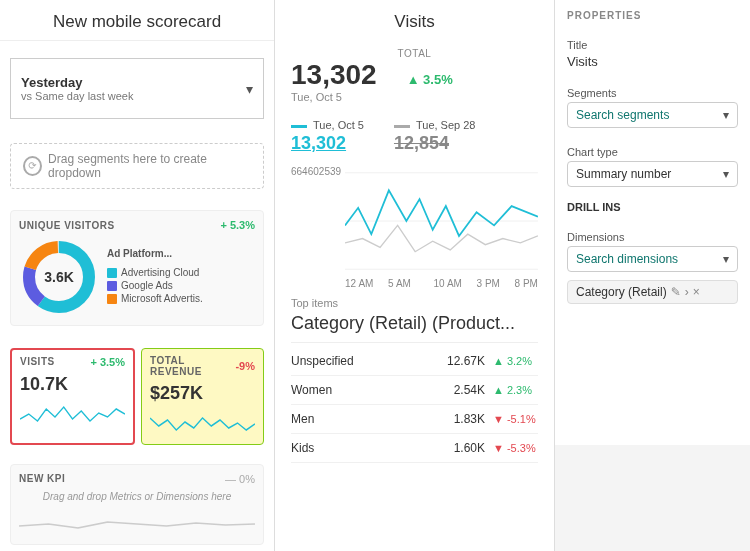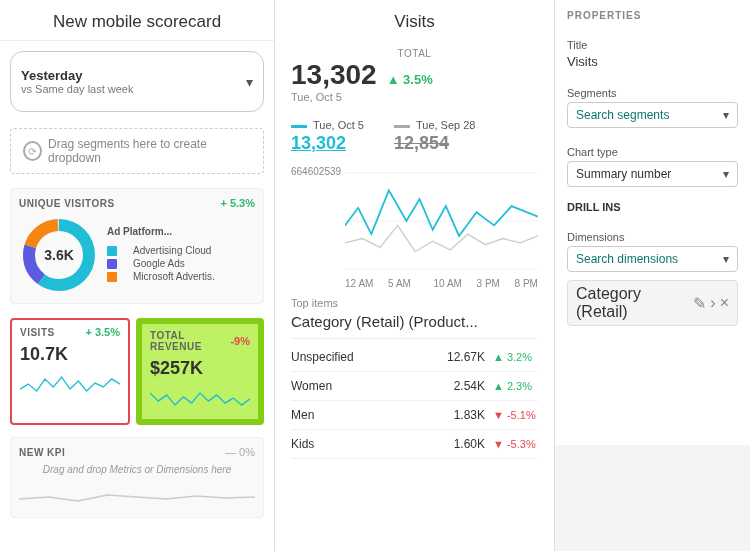--- a/index.html
+++ b/index.html
@@ -1,44 +1,44 @@
 <!DOCTYPE html>
 <html><head>
   <meta charset="utf-8">
   <style>
     * { box-sizing: border-box; margin: 0; padding: 0; }
     body { font-family: -apple-system, BlinkMacSystemFont, 'Segoe UI', sans-serif; background: #f4f4f4; font-size: 12px; color: #333; width: 750px; height: 551px; overflow: hidden; display: flex; }
 
     
-    .left-panel { width: 275px; background: #fff; border-right: 1px solid #ddd; display: flex; flex-direction: column; height: 551px; overflow: hidden; }
+    .left-panel { width: 275px; background: #fff; border-right: 1px solid #ddd; display: flex; flex-direction: column; height: 551px; overflow: hidden; justify-content: space-between; }
     .scorecard-title { text-align: center; font-size: 17px; font-weight: 400; color: #333; padding: 12px 10px 8px; border-bottom: 1px solid #eee; }
-    .date-selector { margin: 10px; border: 1px solid #ccc; border-radius: 13px; padding: 16px 10px; display: flex; justify-content: space-between; align-items: center; cursor: pointer; background: #fff; }
+    .date-selector { margin: 10px; border: 1px solid #ccc; border-radius: 0; padding: 16px 10px; display: flex; justify-content: space-between; align-items: center; cursor: pointer; background: #fff; }
     .date-selector-text .date-main { font-size: 13px; font-weight: 600; }
     .date-selector-text .date-sub { font-size: 11px; color: #777; }
     .date-selector-arrow { color: #555; font-size: 14px; }
     .drag-segments { margin: 6px 10px; border: 1px dashed #ccc; border-radius: 4px; padding: 8px 12px; display: flex; align-items: center; gap: 6px; color: #888; font-size: 12px; }
     .drag-icon { width: 20px; height: 20px; border-radius: 50%; border: 2px solid #aaa; display: flex; align-items: center; justify-content: center; font-size: 10px; color: #aaa; }
 
     
     .visitors-card { margin: 8px 10px; background: #f9f9f9; border: 1px solid #eee; border-radius: 4px; padding: 8px; }
     .card-header { display: flex; justify-content: space-between; align-items: center; margin-bottom: 6px; }
     .card-label { font-size: 10px; font-weight: 600; color: #666; letter-spacing: 0.5px; text-transform: uppercase; }
     .card-change-pos { color: #2dba6e; font-size: 11px; font-weight: 600; }
     .card-change-neg { color: #e34850; font-size: 11px; font-weight: 600; }
     .visitors-content { display: flex; align-items: center; gap: 8px; }
     .donut-chart { position: relative; width: 80px; height: 80px; flex-shrink: 0; }
     .donut-value { position: absolute; top: 50%; left: 50%; transform: translate(-50%, -50%); font-size: 14px; font-weight: 700; color: #333; }
     .legend { flex: 1; }
     .legend-title { font-size: 10px; color: #555; margin-bottom: 8px; font-weight: 600; }
-    .legend-item { display: flex; align-items: center; gap: 16px; margin-bottom: 2px; font-size: 10px; color: #555; }
+    .legend-item { display: flex; align-items: center; gap: 4px; margin-bottom: 2px; font-size: 10px; color: #555; }
     .legend-dot { width: 10px; height: 10px; border-radius: 1px; flex-shrink: 0; }
 
     
     .kpi-row { display: flex; margin: 6px 10px; gap: 6px; }
-    .kpi-card { flex: 1; border: 6px solid #84cc16; border-radius: 4px; padding: 6px 8px; background: #bef264; }
+    .kpi-card { flex: 1; border: 1px solid #84cc16; border-radius: 4px; padding: 6px 8px; background: #fef9c3; }
     .kpi-card.selected { border: 2px solid #e34850; background: #fff; }
     .kpi-value { font-size: 18px; font-weight: 700; color: #333; margin: 2px 0; }
     .kpi-sparkline { height: 30px; margin-top: 4px; }
 
     
     .new-kpi-card { margin: 6px 10px; border: 1px solid #eee; border-radius: 4px; padding: 8px; background: #f9f9f9; text-align: center; }
     .new-kpi-desc { font-size: 10px; color: #999; font-style: italic; margin-top: 2px; }
     .new-kpi-change { font-size: 11px; color: #aaa; }
     .new-kpi-sparkline { height: 30px; margin-top: 4px; }
 
@@ -47,41 +47,41 @@
     .visits-title { text-align: center; font-size: 17px; font-weight: 400; color: #333; padding: 12px 10px 8px; }
     .visits-total { padding: 8px 16px; }
     .visits-total-label { font-size: 10px; color: #888; font-weight: 400; letter-spacing: 0.5px; text-align: center; }
     .visits-total-number { font-size: 28px; font-weight: 700; color: #333; }
     .visits-date { font-size: 11px; color: #888; }
     .visits-comparison { display: flex; gap: 30px; padding: 8px 16px; }
     .visits-comp-item .comp-date { font-size: 11px; color: #555; margin-bottom: 2px; }
     .visits-comp-item .comp-num { font-size: 18px; font-weight: 700; }
     .comp-num.teal { color: #1fbed6; text-decoration: underline; }
     .comp-num.gray { color: #888; text-decoration: line-through; }
-    .visits-total-change { color: #2dba6e; font-size: 13px; font-weight: 600; }
+    .visits-total-change { color: #2dba6e; font-size: 13px; font-weight: 600; margin-left: 20px; }
     .top-items { padding: 8px 16px; }
     .top-items-label { font-size: 11px; color: #888; margin-bottom: 4px; }
-    .top-items-value { font-size: 15px; color: #333; margin-bottom: 8px; font-weight: 400; }
+    .top-items-value { font-size: 18px; color: #333; margin-bottom: 8px; font-weight: 400; }
     .top-items-divider { border: none; border-top: 1px solid #eee; margin: 0 0 4px; }
     .top-item-row { display: flex; align-items: center; padding: 7px 0; border-bottom: 1px solid #f0f0f0; }
     .top-item-name { flex: 1; font-size: 12px; color: #333; }
     .top-item-val { font-size: 12px; color: #333; margin-right: 8px; }
     .top-item-change-pos { color: #2dba6e; font-size: 11px; display: flex; align-items: center; gap: 2px; min-width: 45px; }
     .top-item-change-neg { color: #e34850; font-size: 11px; display: flex; align-items: center; gap: 2px; min-width: 45px; }
 
     
     .right-panel { width: 195px; background: #fff; height: 445px; overflow-y: auto; padding: 10px 12px; }
     .props-title { font-size: 10px; font-weight: 700; color: #888; letter-spacing: 1px; text-transform: uppercase; margin-bottom: 8px; }
     .prop-label { font-size: 11px; color: #555; margin-bottom: 3px; margin-top: 18px; font-weight: 500; }
     .prop-value { font-size: 13px; color: #333; margin-bottom: 2px; }
     .prop-select { width: 100%; border: 1px solid #ccc; border-radius: 4px; padding: 5px 8px; font-size: 12px; display: flex; justify-content: space-between; align-items: center; cursor: pointer; background: #fff; margin-top: 2px; }
     .prop-select-text { color: #0f766e; font-size: 12px; }
     .prop-select-arrow { color: #555; font-size: 12px; }
     .drill-ins-label { font-size: 11px; font-weight: 700; color: #333; margin-top: 14px; margin-bottom: 4px; }
-    .dimension-tag { display: flex; align-items: center; gap: 4px; background: #f4f4f4; border: 1px solid #ddd; border-radius: 4px; padding: 4px 8px; margin-top: 8px; font-size: 16px; }
+    .dimension-tag { display: flex; align-items: center; gap: 4px; background: #f4f4f4; border: 1px solid #ddd; border-radius: 4px; padding: 4px 8px; margin-top: 8px; font-size: 12px; }
     .tag-icon { color: #888; cursor: pointer; }
 
     
     svg { display: block; }
   </style>
 </head>
 <body>
 
 <div class="left-panel">
   <div class="scorecard-title">New mobile scorecard</div>

